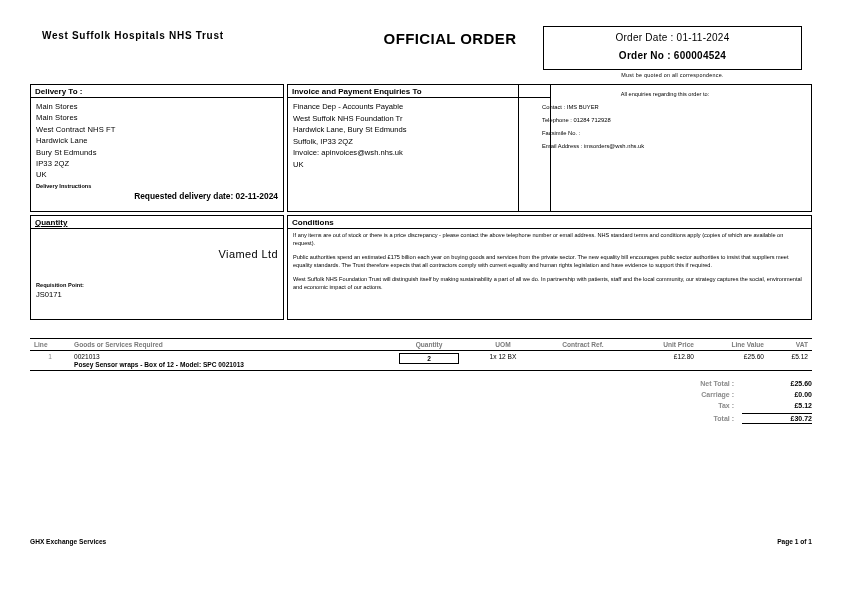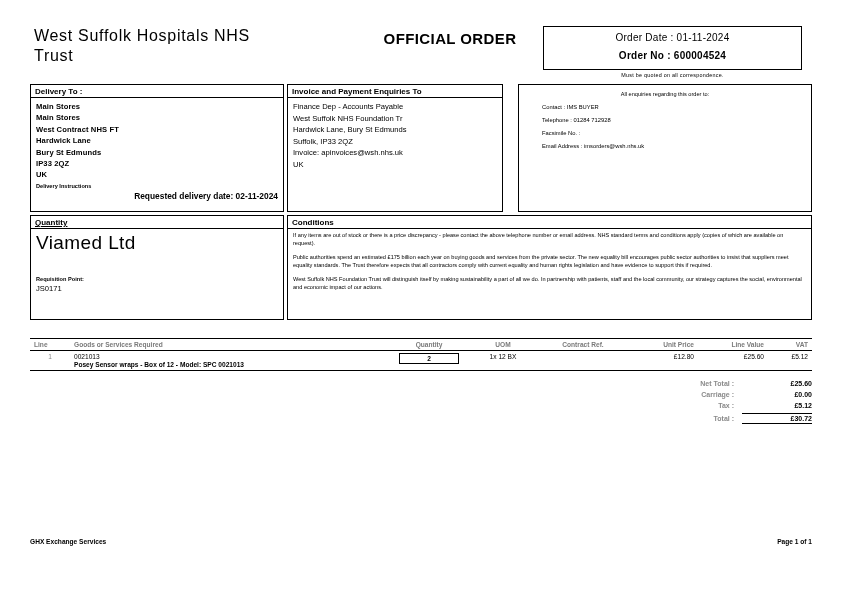--- a/index.html
+++ b/index.html
@@ -22,27 +22,27 @@
   
   .hdr {
     position: absolute;
     left: 30px;
     top: 26px;
     width: 782px;
     height: 52px;
   }
   .org-title {
     position: absolute;
-    left: 4px;
+    left: 12px;
     top: 0;
     width: 240px;
-    font-size: 16px;
+    font-size: 10px;
     letter-spacing: 0.7px;
     line-height: 20px;
-    font-weight: 400;
+    font-weight: 700;
   }
   .official-order {
     position: absolute;
     left: 320px;
     top: 4px;
     width: 200px;
     text-align: center;
     font-size: 15px;
     font-weight: bold;
     letter-spacing: 0.4px;
@@ -79,28 +79,28 @@
     background: #ffffff;
   }
   .block-title.underlined {
     text-decoration: underline;
   }
   .block-body {
     padding: 3px 5px;
   }
 
   #deliver-block  { left: 30px;  top: 84px;  width: 254px; height: 128px; }
-  #invoice-block  { left: 287px; top: 84px;  width: 216px; height: 128px; }
+  #invoice-block  { left: 287px; top: 84px;  width: 264px; height: 128px; }
   #enq-block      { left: 518px; top: 84px;  width: 294px; height: 128px; }
   #supplier-block { left: 30px;  top: 215px; width: 254px; height: 105px; }
   #conditions-block { left: 287px; top: 215px; width: 525px; height: 105px; }
 
   .addr-line {
     font-size: 7.6px;
-    font-weight: bold;
+    font-weight: normal;
     line-height: 11.4px;
     letter-spacing: 0.1px;
   }
   .delivery-instr-label {
     font-size: 5.6px;
     font-weight: bold;
     margin-top: 2px;
   }
   .delivery-instr-val {
     font-size: 8.4px;
@@ -120,23 +120,24 @@
     margin-bottom: 7px;
   }
   .enq-row {
     font-size: 5.8px;
     margin-bottom: 7px;
     padding-left: 18px;
   }
   .enq-row .lbl { display: inline-block; }
 
   .supplier-name {
-    font-size: 19px;
-    margin-top: 0;
+    font-size: 11px;
+    margin-top: 16px;
     letter-spacing: 0.4px;
+    text-align: right;
   }
   .req-point-lbl {
     font-size: 5.6px;
     font-weight: bold;
     margin-top: 22px;
   }
   .req-point-val {
     font-size: 7.6px;
     font-weight: normal;
     margin-top: 2px;

